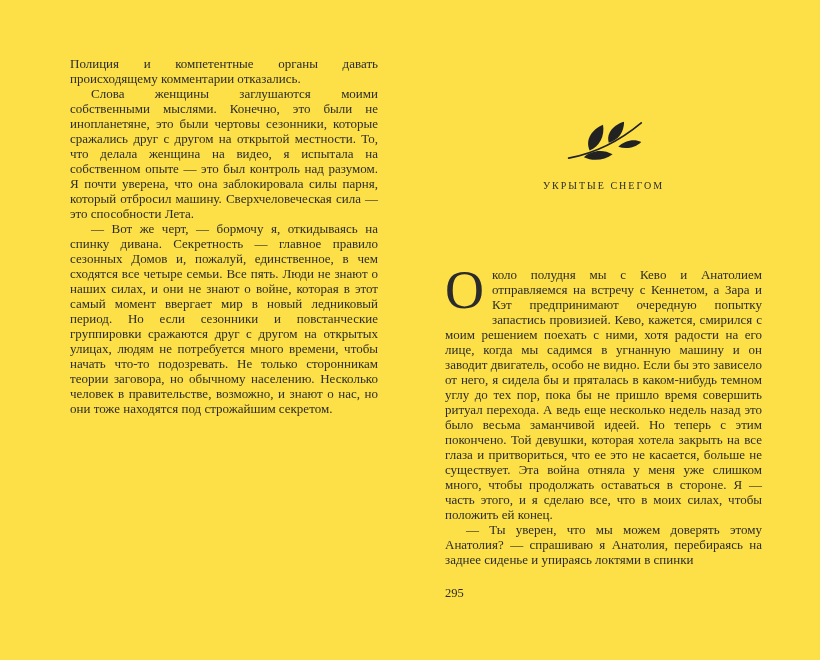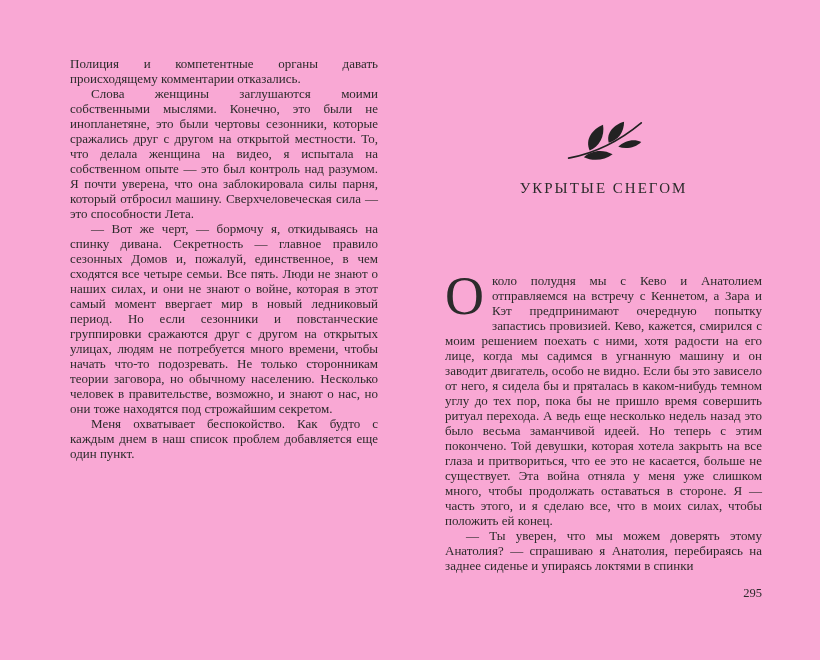--- a/index.html
+++ b/index.html
@@ -4,21 +4,21 @@
 <style>
   html, body {
     margin: 0;
     padding: 0;
     background: #ffffff;
   }
   .canvas {
     position: relative;
     width: 820px;
     height: 660px;
-    background: #f9a8d4;
+    background: #fde047;
     overflow: hidden;
     font-family: "Liberation Serif", "DejaVu Serif", serif;
     color: #2b2b2b;
   }
   .col {
     position: absolute;
     top: 56px;
   }
   .col-left  { left: 70px;  width: 308px; }
   .col-right { left: 445px; width: 317px; }
@@ -35,54 +35,53 @@
   .body-text p.no-indent { text-indent: 0; }
 
   .ornament {
     display: block;
     width: 86px;
     margin: 62px auto 0;
     text-align: center;
   }
   .chapter-title {
     margin: 14px 0 0;
-    font-size: 15px;
+    font-size: 10px;
     font-weight: 400;
     letter-spacing: 2px;
     text-align: center;
     color: #2b2b2b;
   }
   .opening { margin-top: 76px !important; text-indent: 0 !important; }
   .dropcap {
     float: left;
     font-size: 54px;
     line-height: 45px;
     padding: 1px 8px 0 0;
     color: #2b2b2b;
   }
   .page-number {
     position: absolute;
     left: 445px;
     top: 586px;
     width: 317px;
-    text-align: right;
+    text-align: left;
     font-size: 12.5px;
     color: #2b2b2b;
   }
 </style>
 </head>
 <body>
 
 <div class="canvas">
 
   <div class="col col-left body-text" lang="ru">
     <p class="no-indent">Полиция и компетентные органы давать происходящему комментарии отказались.</p>
     <p>Слова женщины заглушаются моими собственными мыслями. Конечно, это были не инопланетяне, это были чертовы сезонники, которые сражались друг с другом на открытой местности. То, что делала женщина на видео, я испытала на собственном опыте — это был контроль над разумом. Я почти уверена, что она заблокировала силы парня, который отбросил машину. Сверхчеловеческая сила — это способности Лета.</p>
     <p>— Вот же черт, — бормочу я, откидываясь на спинку дивана. Секретность — главное правило сезонных Домов и, пожалуй, единственное, в чем сходятся все четыре семьи. Все пять. Люди не знают о наших силах, и они не знают о войне, которая в этот самый момент ввергает мир в новый ледниковый период. Но если сезонники и повстанческие группировки сражаются друг с другом на открытых улицах, людям не потребуется много времени, чтобы начать что-то подозревать. Не только сторонникам теории заговора, но обычному населению. Несколько человек в правительстве, возможно, и знают о нас, но они тоже находятся под строжайшим секретом.</p>
-    <p>Меня охватывает беспокойство. Как будто с каждым днем в наш список проблем добавляется еще один пункт.</p>
   </div>
 
   <div class="col col-right body-text" lang="ru">
 
     <span class="ornament">
       <svg viewBox="0 0 90 46" width="86" height="44" aria-hidden="true">
         <g>
           <path d="M8 42 C 34 37, 60 25, 84 5" fill="none" stroke="#222222" stroke-width="1.8" stroke-linecap="round"></path>
           <path d="M30 34 C 25 23, 32 12, 44 7 C 46 19, 40 30, 30 34 Z" fill="#222222"></path>
           <path d="M50 26 C 47 16, 55 7, 66 4 C 66 15, 60 23, 50 26 Z" fill="#222222"></path>

